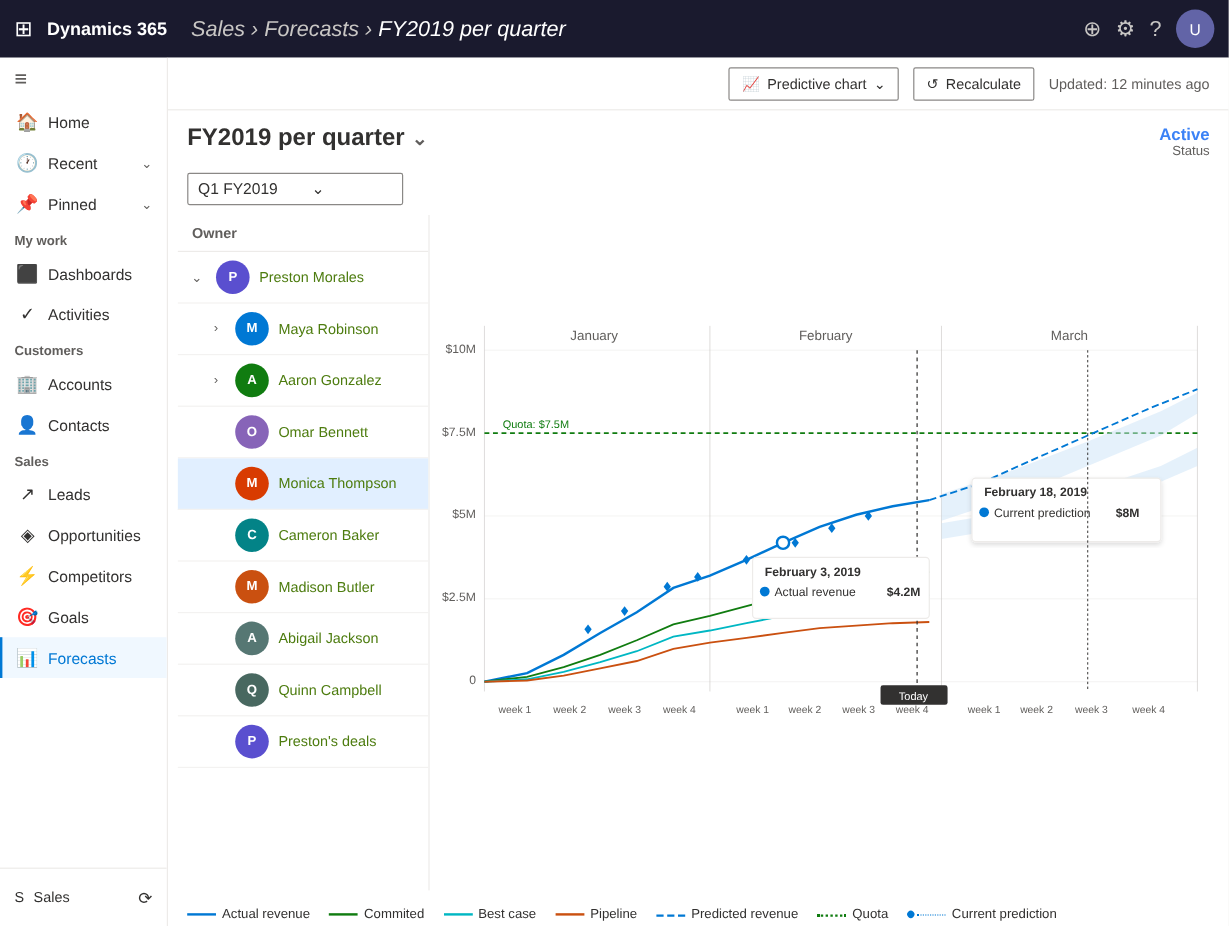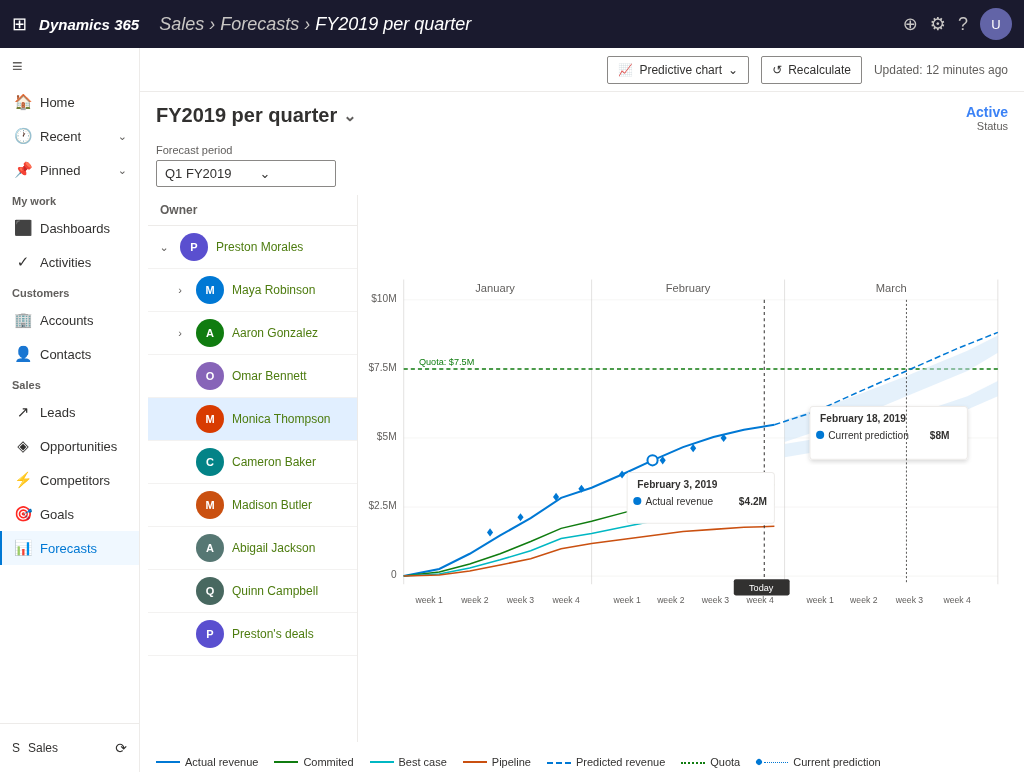--- a/index.html
+++ b/index.html
@@ -1,21 +1,21 @@
 <!DOCTYPE html>
 <html><head>
   <meta charset="utf-8">
   <style>
     * { box-sizing: border-box; margin: 0; padding: 0; }
     body { font-family: 'Segoe UI', sans-serif; font-size: 13px; background: #f3f2f1; color: #323130; display: flex; flex-direction: column; height: 772px; overflow: hidden; }
 
     
     .topbar { height: 48px; background: #1a1a2e; display: flex; align-items: center; padding: 0 12px; gap: 12px; flex-shrink: 0; }
     .topbar-waffle { color: white; font-size: 18px; cursor: pointer; }
-    .topbar-appname { color: white; font-size: 15px; font-weight: 600; margin-right: 8px; font-style: italic; }
+    .topbar-appname { color: white; font-size: 15px; font-weight: 600; margin-right: 8px; }
     .topbar-breadcrumb { color: #c8c6c4; font-size: 18px; flex: 1; font-style: italic; }
     .topbar-breadcrumb span { color: white; }
     .topbar-icon { color: #c8c6c4; font-size: 18px; cursor: pointer; }
     .topbar-avatar { width: 32px; height: 32px; border-radius: 50%; background: #6264a7; display: flex; align-items: center; justify-content: center; color: white; font-size: 13px; cursor: pointer; overflow: hidden; }
 
     
     .main-layout { display: flex; flex: 1; overflow: hidden; }
 
     
     .sidebar { width: 140px; background: white; border-right: 1px solid #edebe9; display: flex; flex-direction: column; overflow-y: auto; flex-shrink: 0; }
@@ -185,21 +185,20 @@
         <span>FY2019 per quarter</span>
         <span class="page-title-chevron">⌄</span>
       </div>
       <div class="page-status">
         <div class="page-status-value">Active</div>
         <div class="page-status-label">Status</div>
       </div>
     </div>
 
     <div class="forecast-period">
-      <div class="forecast-period-label">Forecast period</div>
       <div class="forecast-period-select">
         <span>Q1 FY2019</span>
         <span>⌄</span>
       </div>
     </div>
 
     <div class="chart-container">
 
       <div class="owners-list">
         <div class="owners-header">Owner</div>

